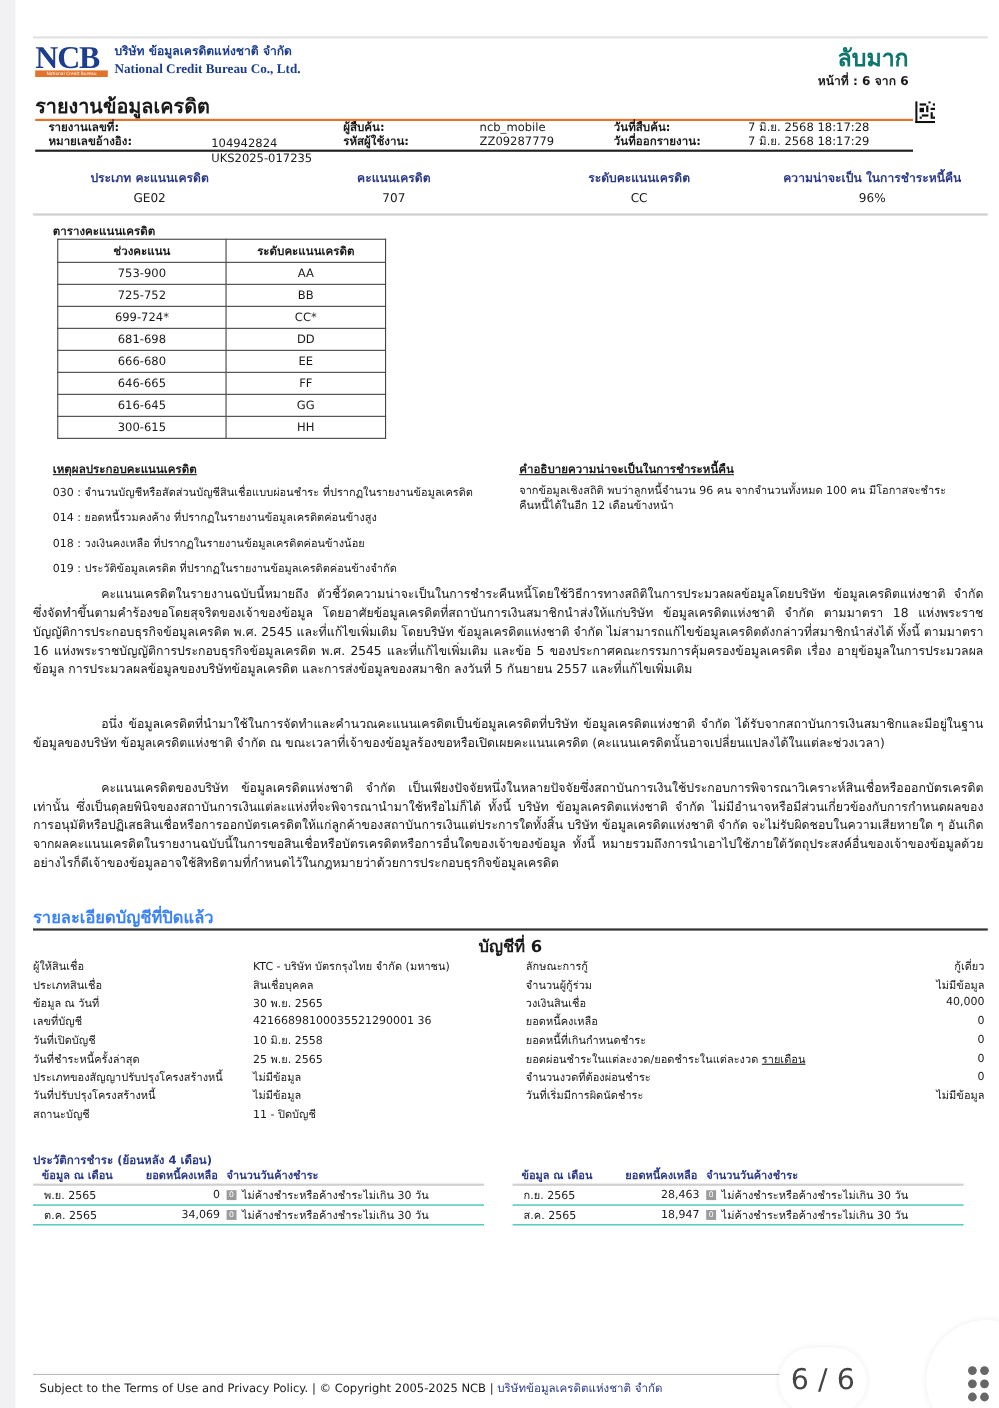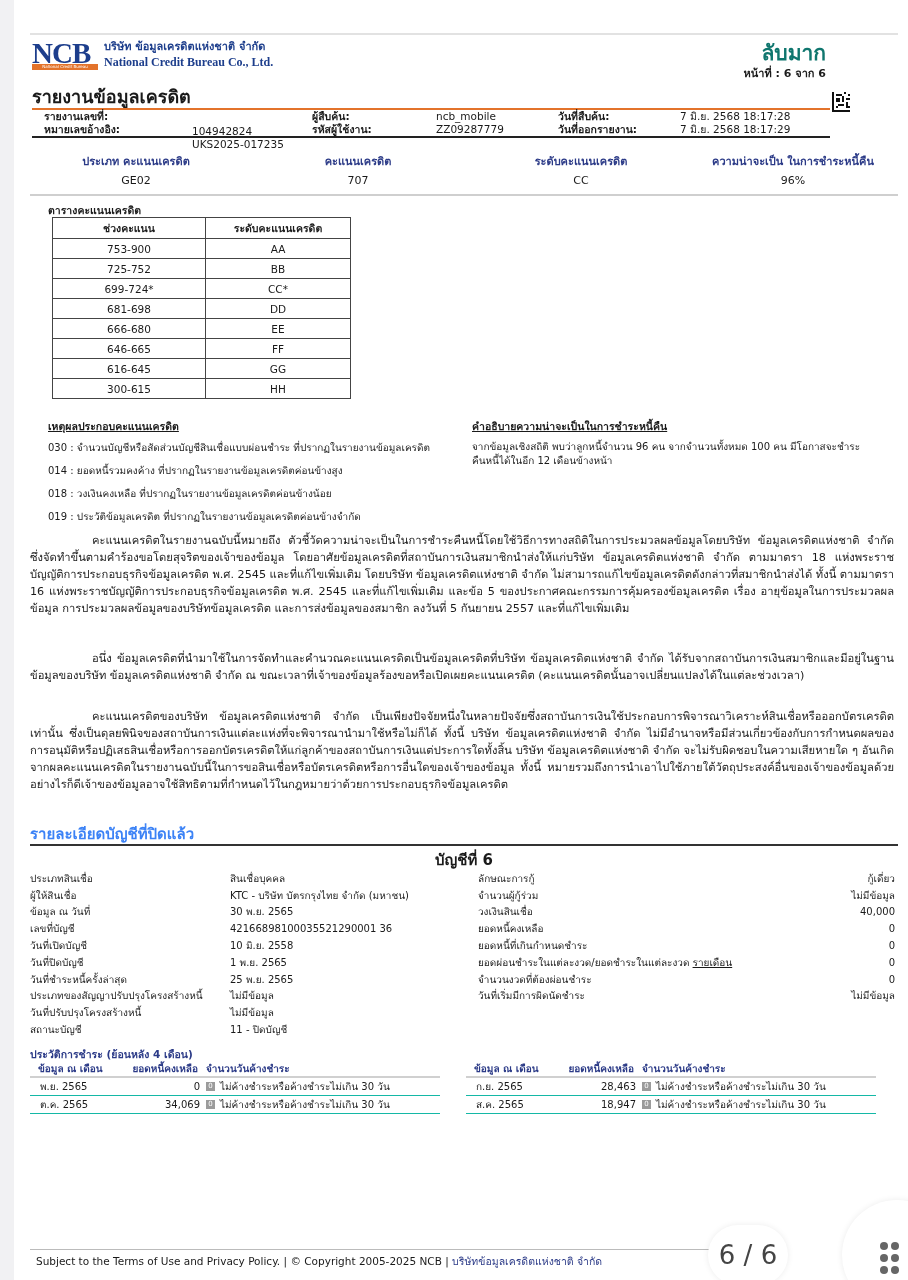--- a/index.html
+++ b/index.html
@@ -216,42 +216,38 @@
   <div class="para p1"><span class="ind"></span><span>คะแนนเครดิตในรายงานฉบับนี้หมายถึง ตัวชี้วัดความน่าจะเป็นในการชำระคืนหนี้โดยใช้วิธีการทางสถิติในการประมวลผลข้อมูลโดยบริษัท ข้อมูลเครดิตแห่งชาติ จำกัด ซึ่งจัดทำขึ้นตามคำร้องขอโดยสุจริตของเจ้าของข้อมูล โดยอาศัยข้อมูลเครดิตที่สถาบันการเงินสมาชิกนำส่งให้แก่บริษัท ข้อมูลเครดิตแห่งชาติ จำกัด ตามมาตรา 18 แห่งพระราชบัญญัติการประกอบธุรกิจข้อมูลเครดิต พ.ศ. 2545 และที่แก้ไขเพิ่มเติม โดยบริษัท ข้อมูลเครดิตแห่งชาติ จำกัด ไม่สามารถแก้ไขข้อมูลเครดิตดังกล่าวที่สมาชิกนำส่งได้ ทั้งนี้ ตามมาตรา 16 แห่งพระราชบัญญัติการประกอบธุรกิจข้อมูลเครดิต พ.ศ. 2545 และที่แก้ไขเพิ่มเติม และข้อ 5 ของประกาศคณะกรรมการคุ้มครองข้อมูลเครดิต เรื่อง อายุข้อมูลในการประมวลผลข้อมูล การประมวลผลข้อมูลของบริษัทข้อมูลเครดิต และการส่งข้อมูลของสมาชิก ลงวันที่ 5 กันยายน 2557 และที่แก้ไขเพิ่มเติม</span></div>
   <div class="para p2"><span class="ind"></span><span>อนึ่ง ข้อมูลเครดิตที่นำมาใช้ในการจัดทำและคำนวณคะแนนเครดิตเป็นข้อมูลเครดิตที่บริษัท ข้อมูลเครดิตแห่งชาติ จำกัด ได้รับจากสถาบันการเงินสมาชิกและมีอยู่ในฐานข้อมูลของบริษัท ข้อมูลเครดิตแห่งชาติ จำกัด ณ ขณะเวลาที่เจ้าของข้อมูลร้องขอหรือเปิดเผยคะแนนเครดิต (คะแนนเครดิตนั้นอาจเปลี่ยนแปลงได้ในแต่ละช่วงเวลา)</span></div>
   <div class="para p3"><span class="ind"></span><span>คะแนนเครดิตของบริษัท ข้อมูลเครดิตแห่งชาติ จำกัด เป็นเพียงปัจจัยหนึ่งในหลายปัจจัยซึ่งสถาบันการเงินใช้ประกอบการพิจารณาวิเคราะห์สินเชื่อหรือออกบัตรเครดิตเท่านั้น ซึ่งเป็นดุลยพินิจของสถาบันการเงินแต่ละแห่งที่จะพิจารณานำมาใช้หรือไม่ก็ได้ ทั้งนี้ บริษัท ข้อมูลเครดิตแห่งชาติ จำกัด ไม่มีอำนาจหรือมีส่วนเกี่ยวข้องกับการกำหนดผลของการอนุมัติหรือปฏิเสธสินเชื่อหรือการออกบัตรเครดิตให้แก่ลูกค้าของสถาบันการเงินแต่ประการใดทั้งสิ้น บริษัท ข้อมูลเครดิตแห่งชาติ จำกัด จะไม่รับผิดชอบในความเสียหายใด ๆ อันเกิดจากผลคะแนนเครดิตในรายงานฉบับนี้ในการขอสินเชื่อหรือบัตรเครดิตหรือการอื่นใดของเจ้าของข้อมูล ทั้งนี้ หมายรวมถึงการนำเอาไปใช้ภายใต้วัตถุประสงค์อื่นของเจ้าของข้อมูลด้วย อย่างไรก็ดีเจ้าของข้อมูลอาจใช้สิทธิตามที่กำหนดไว้ในกฎหมายว่าด้วยการประกอบธุรกิจข้อมูลเครดิต</span></div>
 
   <div class="closed-title">รายละเอียดบัญชีที่ปิดแล้ว</div>
   <div class="closed-rule"></div>
   <div class="acc-title">บัญชีที่ 6</div>
 
   <div class="kv-left">
     <div class="r">
+        <span class="k">ผู้ให้สินเชื่อ</span>
+        <span>KTC - บริษัท บัตรกรุงไทย จำกัด (มหาชน)</span>
+      </div>
+    <div class="r">
         <span class="k">ประเภทสินเชื่อ</span>
         <span>สินเชื่อบุคคล</span>
       </div>
     <div class="r">
-        <span class="k">ผู้ให้สินเชื่อ</span>
-        <span>KTC - บริษัท บัตรกรุงไทย จำกัด (มหาชน)</span>
-      </div>
-    <div class="r">
         <span class="k">ข้อมูล ณ วันที่</span>
         <span>30 พ.ย. 2565</span>
       </div>
     <div class="r">
         <span class="k">เลขที่บัญชี</span>
         <span>42166898100035521290001 36</span>
       </div>
     <div class="r">
         <span class="k">วันที่เปิดบัญชี</span>
         <span>10 มิ.ย. 2558</span>
-      </div>
-    <div class="r">
-        <span class="k">วันที่ปิดบัญชี</span>
-        <span>1 พ.ย. 2565</span>
       </div>
     <div class="r">
         <span class="k">วันที่ชำระหนี้ครั้งล่าสุด</span>
         <span>25 พ.ย. 2565</span>
       </div>
     <div class="r">
         <span class="k">ประเภทของสัญญาปรับปรุงโครงสร้างหนี้</span>
         <span>ไม่มีข้อมูล</span>
       </div>
     <div class="r">

